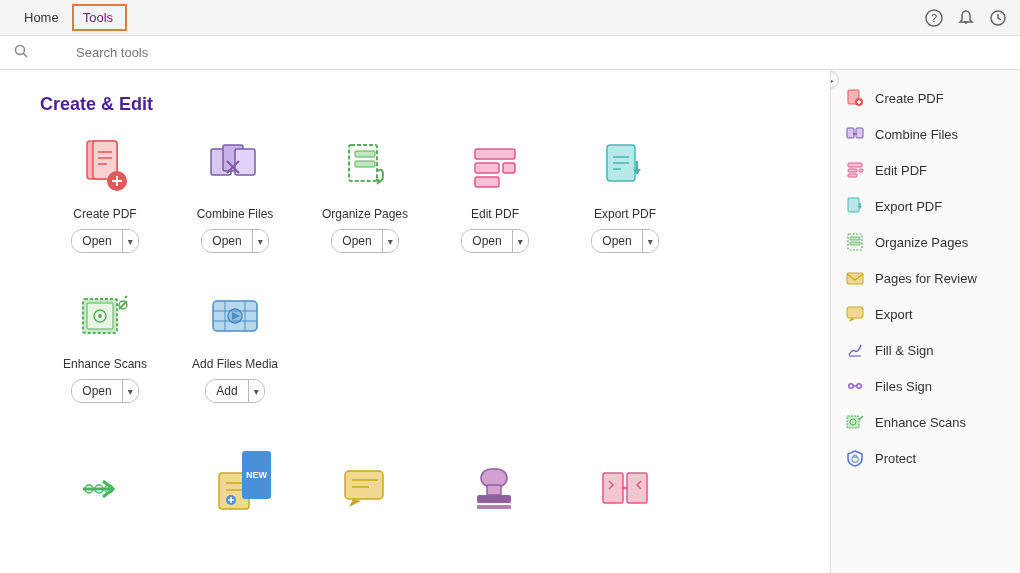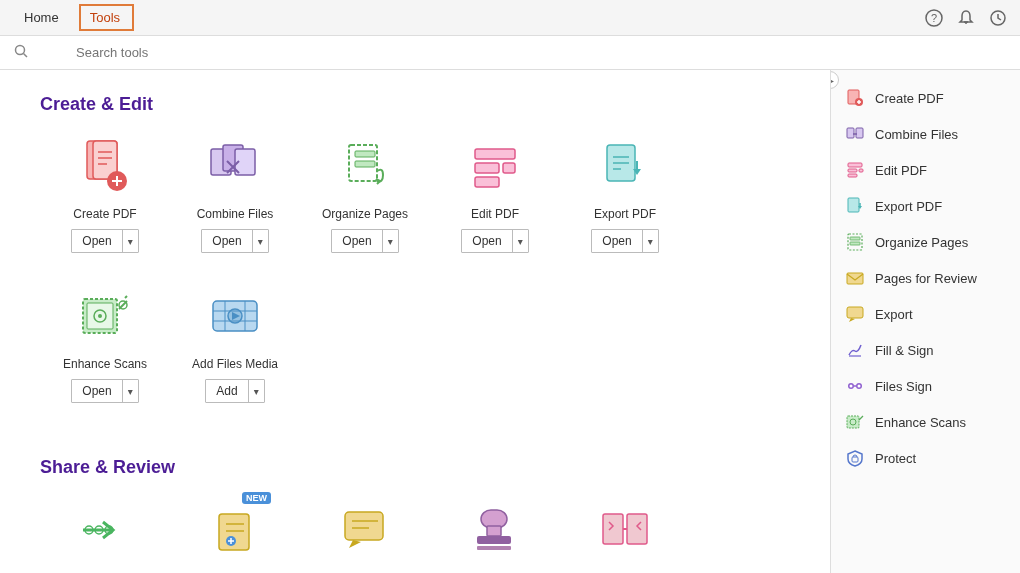--- a/index.html
+++ b/index.html
@@ -1,57 +1,57 @@
 <!DOCTYPE html>
 <html><head>
   <meta charset="utf-8">
   <style>
     * { box-sizing: border-box; margin: 0; padding: 0; }
     body { font-family: -apple-system, BlinkMacSystemFont, 'Segoe UI', Arial, sans-serif; font-size: 13px; background: #f5f5f5; color: #333; width: 1020px; height: 573px; overflow: hidden; display: flex; flex-direction: column; }
 
     
-    .topnav { display: flex; align-items: center; background: #f5f5f5; border-bottom: 1px solid #ddd; height: 36px; padding: 0 12px; gap: 8px; flex-shrink: 0; }
+    .topnav { display: flex; align-items: center; background: #f5f5f5; border-bottom: 1px solid #ddd; height: 36px; padding: 0 12px; gap: 1px; flex-shrink: 0; }
     .nav-tab { padding: 4px 12px; font-size: 13px; cursor: pointer; border-radius: 0; color: #333; }
-    .nav-tab.active { border: 2px solid #e07b39; color: #c2410c; font-weight: 500; padding-left: 9px; }
+    .nav-tab.active { border: 2px solid #e07b39; color: #701a75; font-weight: 500; padding-left: 9px; }
     .nav-icons { margin-left: auto; display: flex; gap: 12px; align-items: center; color: #555; }
     .nav-icon { width: 20px; height: 20px; display: flex; align-items: center; justify-content: center; cursor: pointer; font-size: 16px; }
 
     
     .searchbar { background: #fff; border-bottom: 1px solid #ddd; padding: 8px 14px; flex-shrink: 0; display: flex; align-items: center; gap: 6px; }
     .searchbar input { border: none; outline: none; font-size: 13px; color: #666; width: 200px; background: transparent; margin-left: 42px; }
     .search-icon-wrap { color: #888; font-size: 14px; }
 
     
     .main { display: flex; flex: 1; overflow: hidden; }
 
     
     .content { flex: 1; overflow-y: auto; background: #fff; padding: 24px 40px; }
     .section-title { font-size: 18px; font-weight: 600; color: #4c1d95; margin-bottom: 20px; }
 
     
     .tools-grid { display: flex; flex-wrap: wrap; gap: 0; margin-bottom: 30px; }
     .tool-item { display: flex; flex-direction: column; align-items: center; width: 130px; margin-bottom: 24px; }
     .tool-icon-wrap { width: 64px; height: 64px; display: flex; align-items: center; justify-content: center; margin-bottom: 8px; }
     .tool-name { font-size: 12px; color: #333; margin-bottom: 8px; text-align: center; }
-    .tool-btn-group { display: flex; border: 1px solid #bbb; border-radius: 1px; overflow: hidden; height: 24px; }
+    .tool-btn-group { display: flex; border: 1px solid #bbb; border-radius: 11px; overflow: hidden; height: 24px; }
     .tool-btn-main { padding: 0 10px; font-size: 12px; background: #fff; border: none; cursor: pointer; color: #333; }
     .tool-btn-arrow { padding: 0 5px; font-size: 10px; background: #fff; border: none; border-left: 1px solid #bbb; cursor: pointer; color: #555; display: flex; align-items: center; }
 
     
     .sidebar { width: 190px; border-left: 1px solid #ddd; background: #fafafa; overflow-y: auto; flex-shrink: 0; padding: 10px 0; position: relative; }
     .sidebar-item { display: flex; align-items: center; gap: 10px; padding: 8px 14px; cursor: pointer; font-size: 13px; color: #333; }
     .sidebar-icon { width: 20px; height: 20px; display: flex; align-items: center; justify-content: center; flex-shrink: 0; }
 
     .collapse-arrow { position: absolute; left: -10px; top: 50%; transform: translateY(-50%); width: 18px; height: 18px; background: #fff; border: 1px solid #ccc; border-radius: 50%; display: flex; align-items: center; justify-content: center; cursor: pointer; font-size: 10px; color: #666; }
 
     
     svg { overflow: visible; }
 
     
-    .new-badge { background: #4a90d9; color: #fff; font-size: 9px; font-weight: 700; padding: 1px 4px; border-radius: 3px; position: absolute; top: -6px; right: -4px; }
+    .new-badge { background: #4a90d9; color: #fff; font-size: 9px; font-weight: 700; padding: 19px 4px; border-radius: 3px; position: absolute; top: -6px; right: -4px; }
     .tool-icon-container { position: relative; }
   </style>
 </head>
 <body>
 
 <div class="topnav">
   <div class="nav-tab">Home</div>
   <div class="nav-tab active">Tools</div>
   <div class="nav-icons">
     <div class="nav-icon">
@@ -231,21 +231,20 @@
           <div class="tool-btn-group">
             <button class="tool-btn-main">Add</button>
             <button class="tool-btn-arrow">▾</button>
           </div>
         </div>
 
       </div>
     </div>
 
     <div>
-      <div class="section-title">Share &amp; Review</div>
       <div class="tools-grid">
 
         <div class="tool-item">
           <div class="tool-icon-container">
             <div class="tool-icon-wrap">
               <svg width="52" height="40" viewBox="0 0 52 40">
                 <line x1="4" y1="20" x2="32" y2="20" stroke="#4ab560" stroke-width="3"></line>
                 <polyline points="24,12 34,20 24,28" fill="none" stroke="#4ab560" stroke-width="3"></polyline>
                 <circle cx="10" cy="20" r="4" fill="none" stroke="#4ab560" stroke-width="1.5"></circle>
                 <circle cx="20" cy="20" r="4" fill="none" stroke="#4ab560" stroke-width="1.5"></circle>

